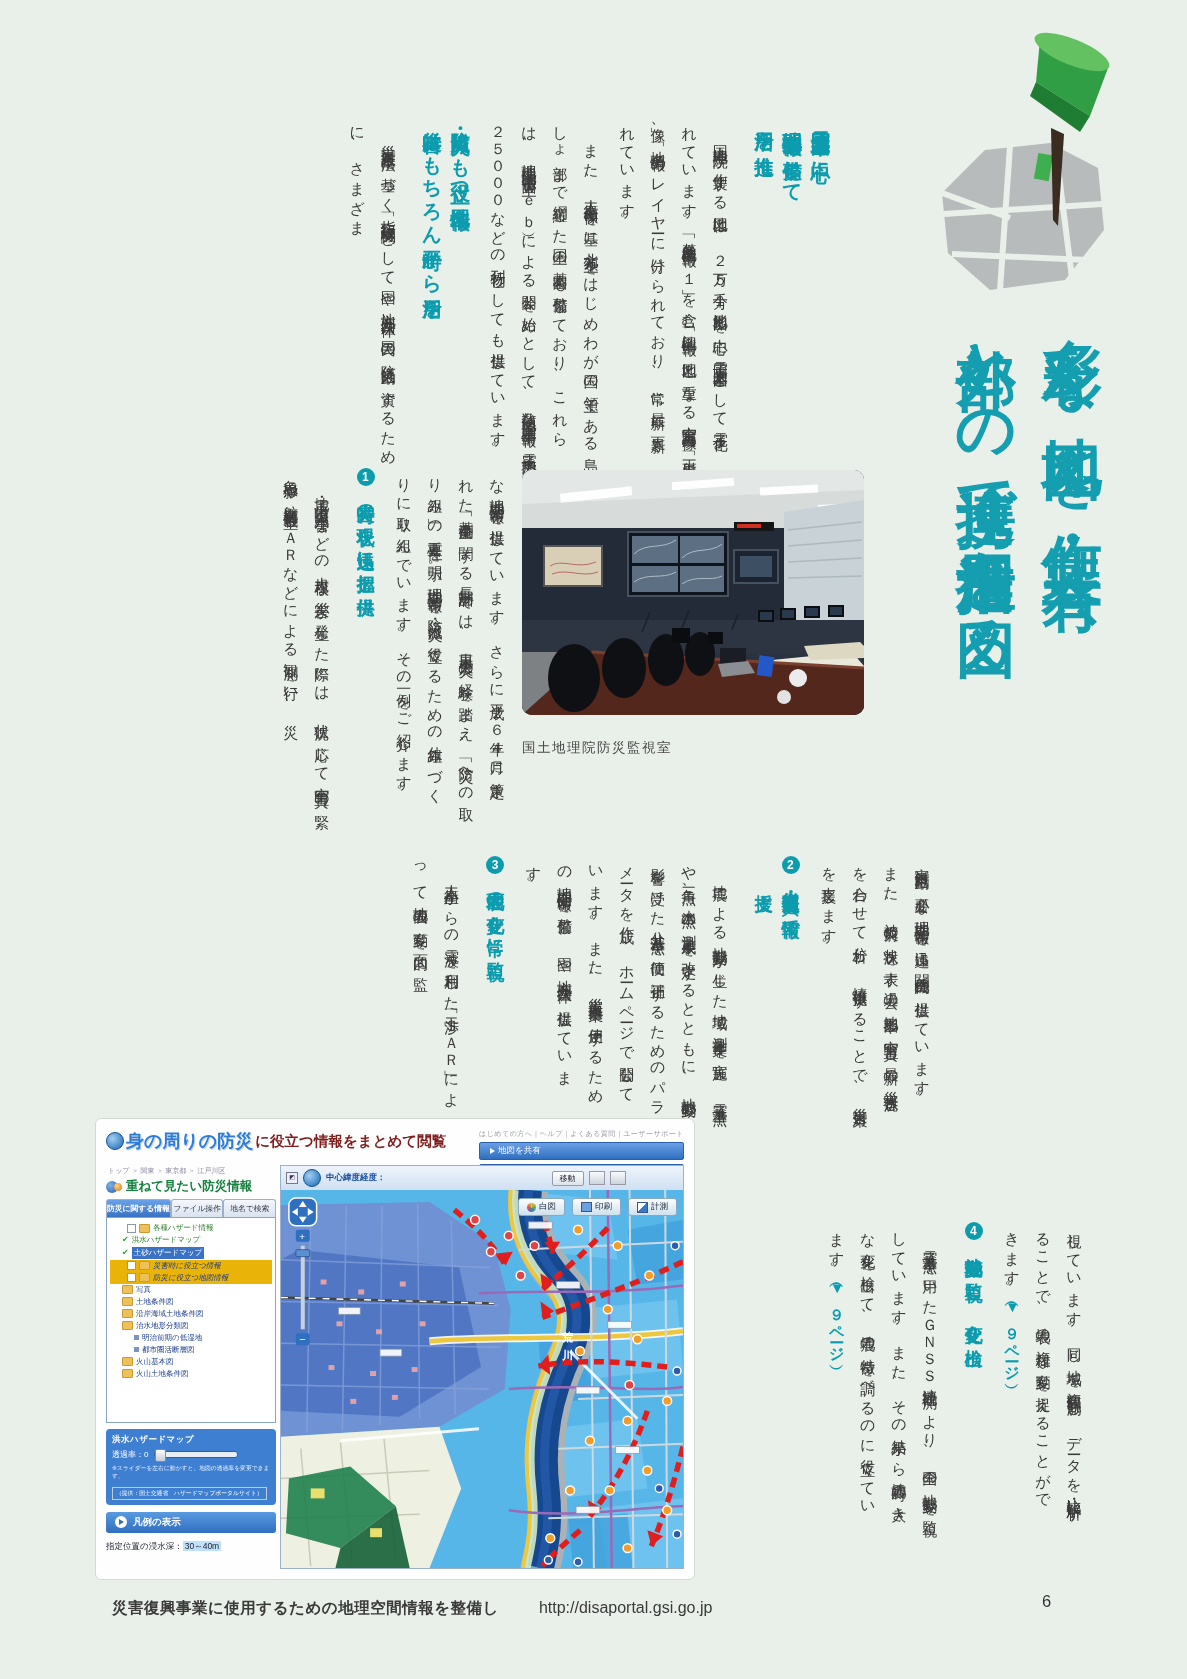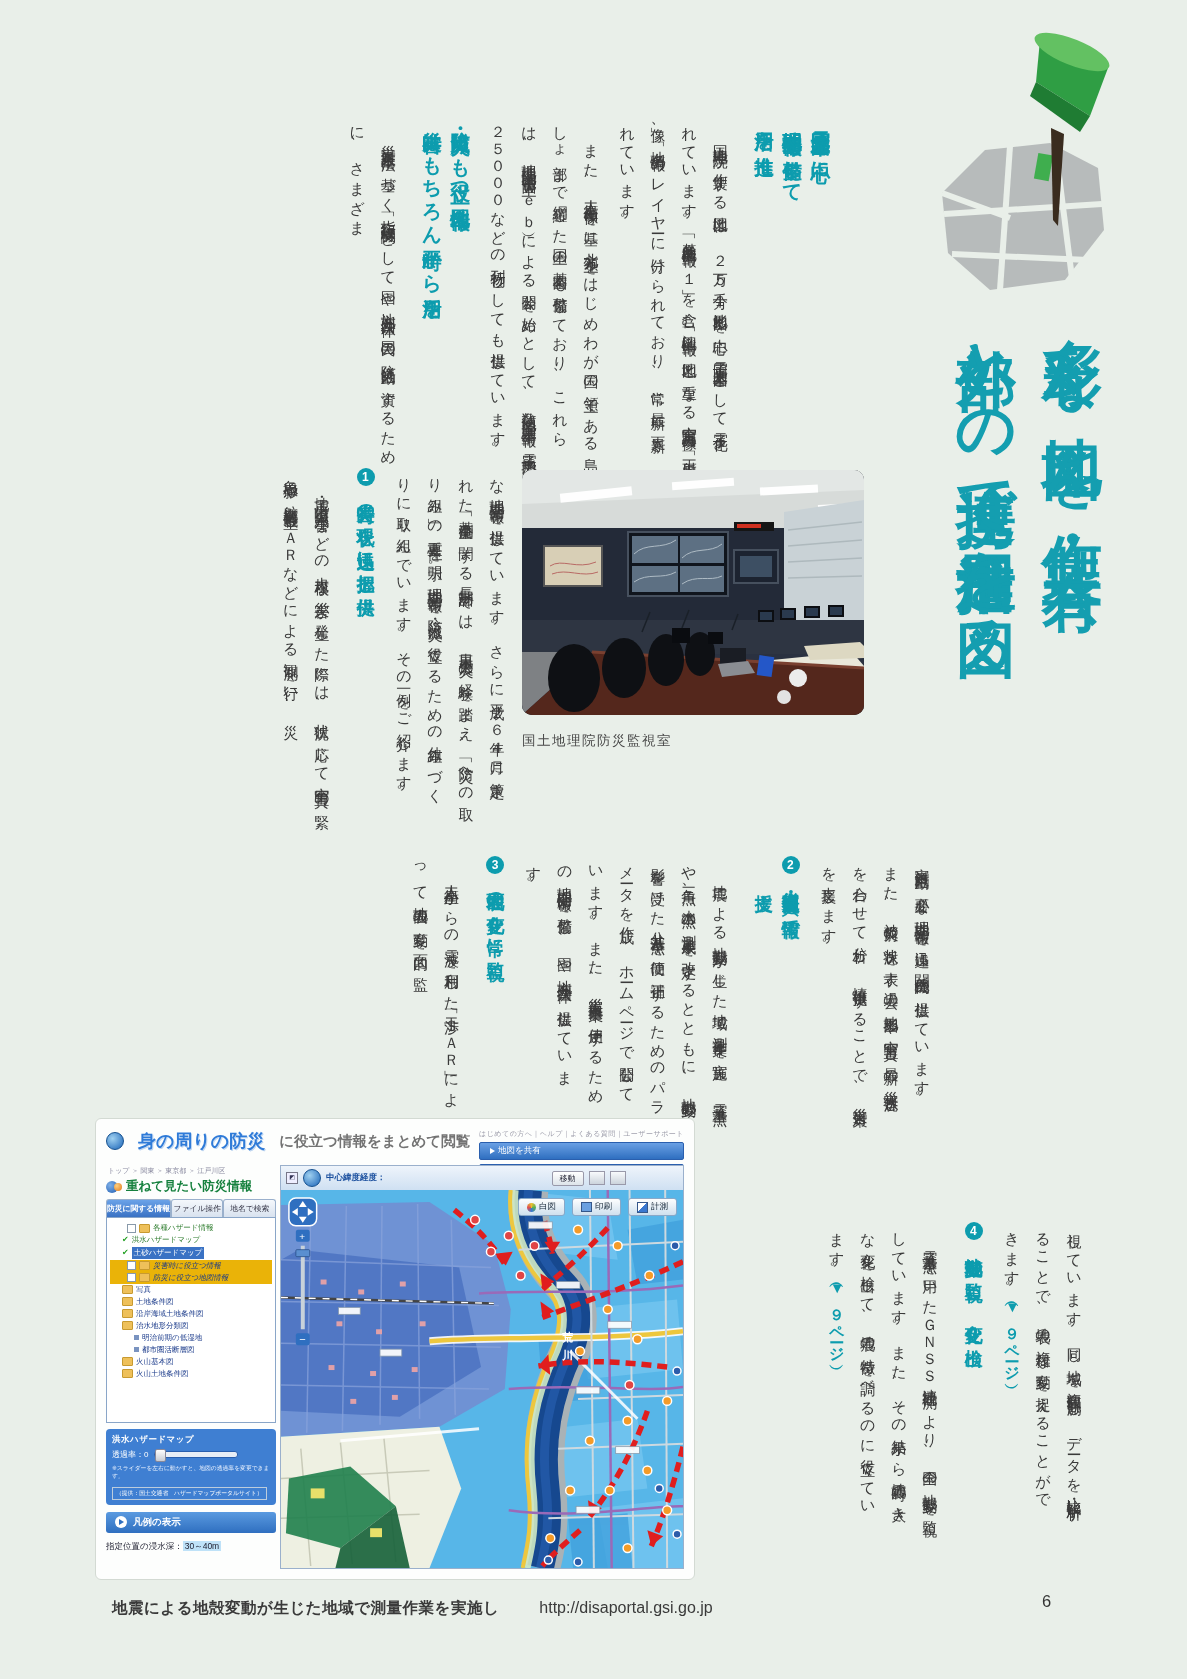--- a/index.html
+++ b/index.html
@@ -18,30 +18,30 @@
   .band2{left:95px;top:468px;width:420px;height:337px;}
   .band3{left:95px;top:856px;width:845px;height:258px;}
   .band4{left:700px;top:1222px;width:392px;height:298px;}
   
   .title-line{position:absolute;writing-mode:vertical-rl;color:#149eb0;font-weight:bold;font-size:60px;line-height:1.2;}
   .title-l1{left:1036px;top:290px;letter-spacing:10px;}
   .title-l2{left:950px;top:302px;letter-spacing:0;}
   
   .photo-fig{position:absolute;left:522px;top:470px;width:342px;margin:0;}
   .photo-wrap{width:342px;height:245px;border-radius:10px;overflow:hidden;background:#222;}
-  .photo-fig figcaption{font-size:13.5px;color:#4a4a4a;margin-top:17px;letter-spacing:1.5px;}
+  .photo-fig figcaption{font-size:13.5px;color:#4a4a4a;margin-top:24px;letter-spacing:1.5px;}
   
   .pin-icon{position:absolute;left:930px;top:28px;width:195px;height:275px;}
   
   .portal-card{position:absolute;left:95px;top:1118px;width:600px;height:462px;background:#fdfefd;
                border:1px solid #d3dad3;border-radius:6px;padding:10px;box-sizing:border-box;}
   .pc-header{display:flex;justify-content:space-between;align-items:flex-start;height:34px;}
-  .pc-logo{display:flex;align-items:center;gap:14px;}
+  .pc-logo{display:flex;align-items:center;gap:2px;}
   .pc-logo-em{font-size:18px;font-weight:bold;color:#2f7bd8;text-shadow:0 0 1px #fff,1px 1px 0 #bcd4f0;}
-  .pc-logo-rest{font-size:14.5px;font-weight:bold;color:#737373;}
+  .pc-logo-rest{font-size:14.5px;font-weight:bold;color:#7f1d1d;}
   .pc-top-right{text-align:right;}
   .pc-top-note{font-size:7px;color:#9a9aa8;letter-spacing:.5px;}
   .pc-top-btns{display:flex;gap:4px;justify-content:flex-end;margin-top:3px;flex-direction:column;}
   .pc-btn-blue{display:flex;align-items:center;gap:3px;background:linear-gradient(#6aa0e4,#2f6fc0);color:#fff;
                font-size:8.5px;padding:2px 10px;border-radius:2px;border:1px solid #2a5fae;cursor:pointer;}
   .tri{display:inline-block;width:0;height:0;border-top:3px solid transparent;border-bottom:3px solid transparent;border-left:5px solid #fff;}
   .pc-body{display:flex;gap:4px;height:404px;margin-top:2px;}
   .pc-side{width:170px;flex:none;}
   .pc-bread{font-size:7px;color:#8a8aa0;margin:1px 0 2px 2px;}
   .pc-paneltitle{display:flex;align-items:center;gap:4px;font-size:12.5px;font-weight:bold;color:#15803d;}
@@ -542,18 +542,18 @@
           <div class="map-btn">
               <span class="mb-ico3"></span>
               <span>計測</span>
             </div>
         </div>
       </div>
     </div>
   </div>
 
   <div class="footer">
-    <span class="f-cap">地震による地殻変動が生じた地域で測量作業を実施し</span>
+    <span class="f-cap">災害復興事業に使用するための地理空間情報を整備し</span>
     <span class="f-url">http://disaportal.gsi.go.jp</span>
   </div>
   <div class="pageno">6</div>
 
 </div>
 
 </body></html>

